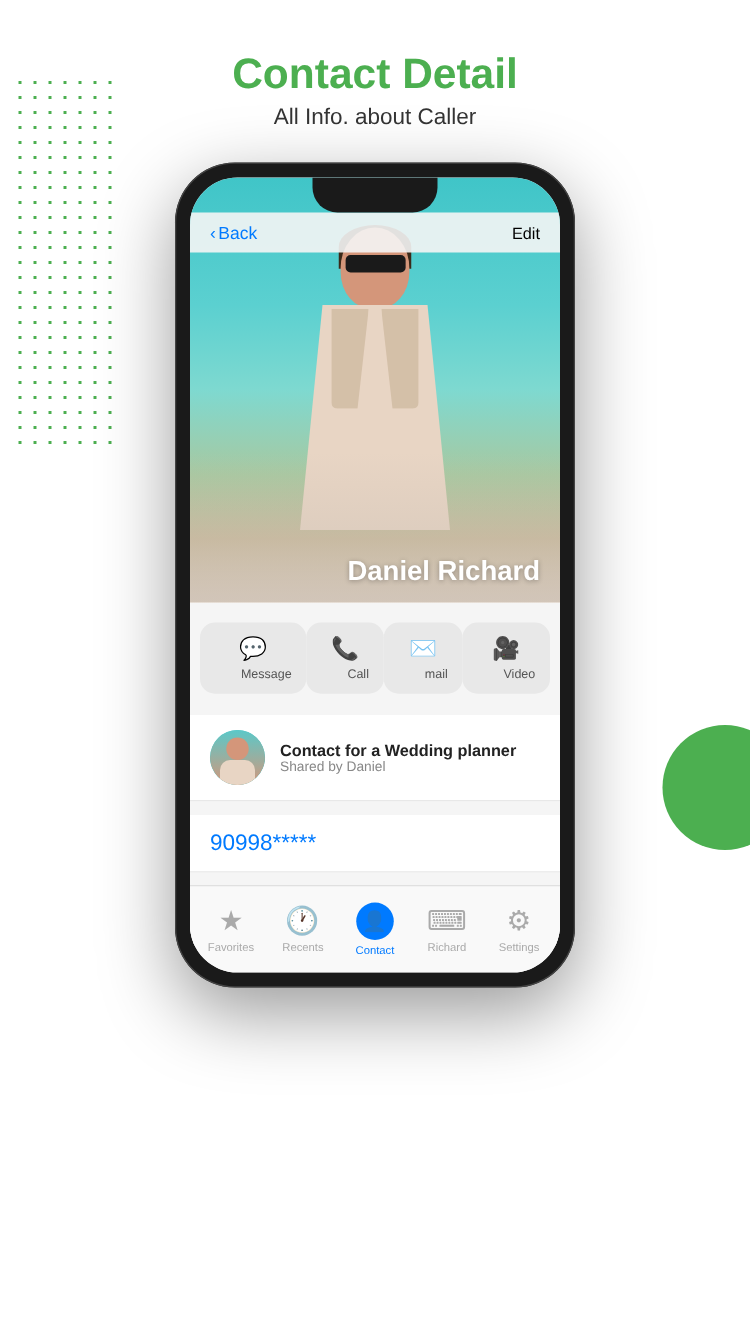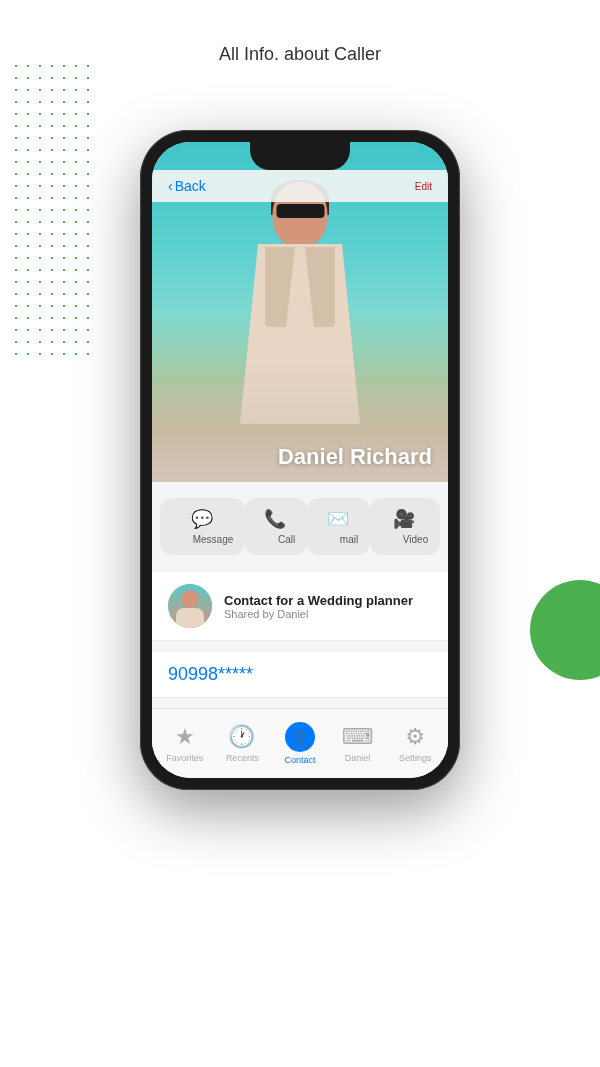--- a/index.html
+++ b/index.html
@@ -110,22 +110,22 @@
       background: rgba(245,245,245,0.9);
     }
     .nav-back {
       color: #007AFF;
       font-size: 14px;
       display: flex;
       align-items: center;
       gap: 2px;
     }
     .nav-edit {
-      color: #b91c1c;
-      font-size: 10px;
+      color: #000000;
+      font-size: 13px;
     }
 
     
     .contact-photo-area {
       position: absolute;
       top: 0;
       left: 0;
       right: 0;
       height: 340px;
       background: linear-gradient(180deg, #40C5C8 0%, #5BD0D0 30%, #7ED9D0 50%, #A8C8A0 70%, #C8B898 85%, #E0D0C0 100%);
@@ -410,20 +410,21 @@
     }
   </style>
 </head>
 <body>
 
 <div class="dot-pattern"></div>
 
 <div class="green-circle"></div>
 
 <div class="page-header">
+  <div class="page-title">Contact Detail</div>
   <div class="page-subtitle">All Info. about Caller</div>
 </div>
 
 <div class="phone-frame">
   <div class="phone-screen">
 
     <div class="notch"></div>
 
     <div class="nav-bar">
       <div class="nav-back">
@@ -498,21 +499,21 @@
       <div class="tab-item">
         <span class="tab-icon">🕐</span>
         <span class="tab-label">Recents</span>
       </div>
       <div class="tab-item">
         <div class="tab-contacts-icon">👤</div>
         <span class="tab-label active">Contact</span>
       </div>
       <div class="tab-item">
         <span class="tab-icon">⌨</span>
-        <span class="tab-label">Daniel</span>
+        <span class="tab-label">Richard</span>
       </div>
       <div class="tab-item">
         <span class="tab-icon">⚙</span>
         <span class="tab-label">Settings</span>
       </div>
     </div>
 
   </div>
 </div>
 

